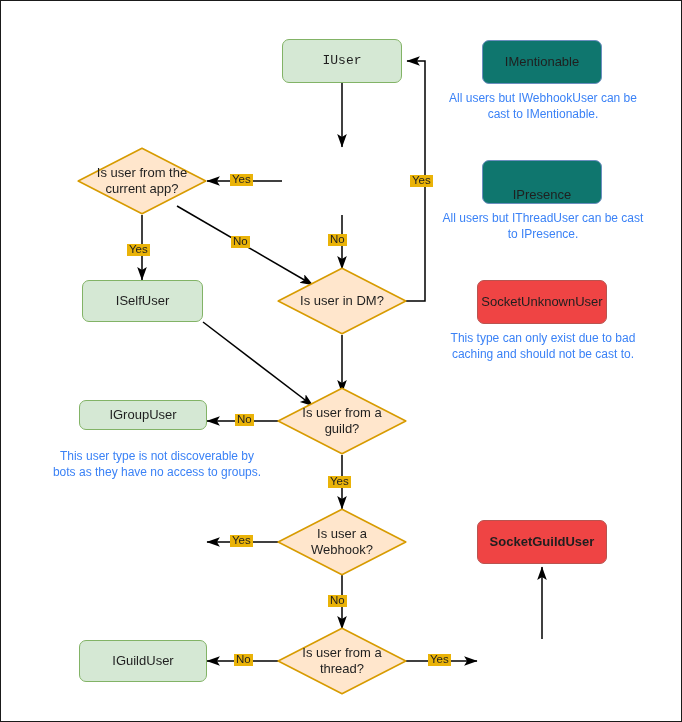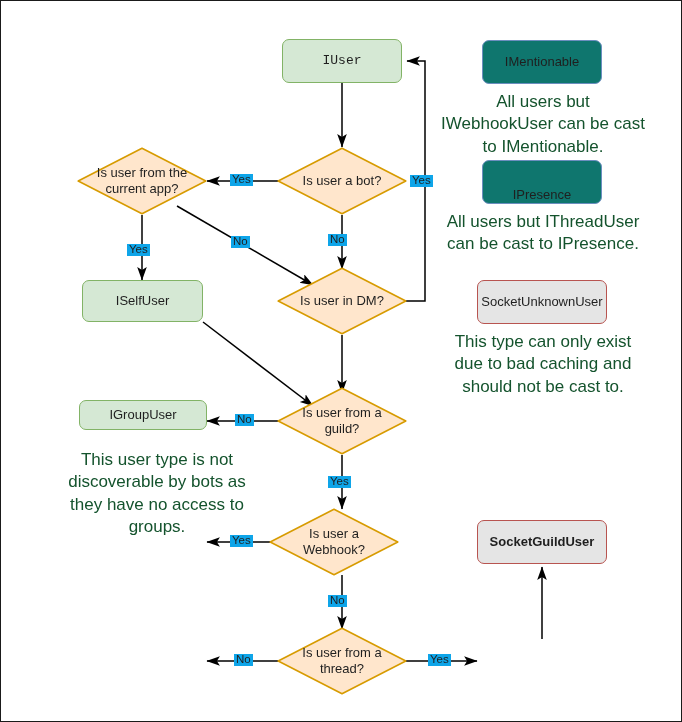--- a/index.html
+++ b/index.html
@@ -35,21 +35,21 @@
     font-size: 13px;
     color: #1f1f1f;
     line-height: 1.25;
   }
   .box {
     border-radius: 7px;
     border: 1.3px solid;
   }
   .box.green  { background: #d5e8d4; border-color: #82b366; }
   .box.blue   { background: #0f766e; border-color: #6c8ebf; }
-  .box.red    { background: #e5e5e5; border-color: #b85450; }
+  .box.red    { background: #ef4444; border-color: #b85450; }
 
   .diamond-wrap {
     position: absolute;
   }
   .diamond-wrap svg {
     position: absolute;
     left: 0;
     top: 0;
     display: block;
   }
@@ -65,29 +65,29 @@
     text-align: center;
     font-size: 13px;
     color: #1f1f1f;
     line-height: 1.25;
     padding: 0 14px;
     box-sizing: border-box;
   }
   .note {
     position: absolute;
     text-align: center;
-    font-size: 17px;
-    color: #14532d;
+    font-size: 12px;
+    color: #3b82f6;
     line-height: 1.32;
   }
   .edge-label {
     position: absolute;
     font-size: 11.5px;
     color: #1f1f1f;
-    background: #0ea5e9;
+    background: #eab308;
     padding: 0 2px;
     line-height: 1;
     white-space: nowrap;
   }
 </style>
 </head>
 <body>
 
 <div id="page">
 
@@ -128,26 +128,20 @@
       <path d="M401,660 L476,660"></path>
 
       <path d="M541,638 L541,566"></path>
     </g>
   </svg>
 
   <div class="node box green" style="left:281px; top:38px; width:120px; height:44px;font-family:Liberation Mono, monospace;">
     <span>IUser</span>
   </div>
 
-  <div class="diamond-wrap" style="left:276px; top:146px; width:130px; height:68px;">
-    <svg width="130" height="68" viewBox="0 0 130 68">
-      <polygon points="65,1.2 128.8,34 65,66.8 1.2,34" fill="#ffe6cc" stroke="#d79b00" stroke-width="1.6" stroke-linejoin="round"></polygon>
-    </svg>
-    <div class="diamond-label">Is user a bot?</div>
-  </div>
 
   <div class="diamond-wrap" style="left:76px; top:146px; width:130px; height:68px;">
     <svg width="130" height="68" viewBox="0 0 130 68">
       <polygon points="65,1.2 128.8,34 65,66.8 1.2,34" fill="#ffe6cc" stroke="#d79b00" stroke-width="1.6" stroke-linejoin="round"></polygon>
     </svg>
     <div class="diamond-label" style="padding:0 8px;">Is user from the current app?</div>
   </div>
 
   <div class="node box green" style="left:81px; top:279px; width:121px; height:42px;">
     <span>ISelfUser</span>
@@ -164,35 +158,38 @@
     <svg width="130" height="68" viewBox="0 0 130 68">
       <polygon points="65,1.2 128.8,34 65,66.8 1.2,34" fill="#ffe6cc" stroke="#d79b00" stroke-width="1.6" stroke-linejoin="round"></polygon>
     </svg>
     <div class="diamond-label">Is user from a guild?</div>
   </div>
 
   <div class="node box green" style="left:78px; top:399px; width:128px; height:30px;">
     <span>IGroupUser</span>
   </div>
 
-  <div class="diamond-wrap" style="left:268px; top:507px; width:130px; height:68px;">
+  <div class="diamond-wrap" style="left:276px; top:507px; width:130px; height:68px;">
     <svg width="130" height="68" viewBox="0 0 130 68">
       <polygon points="65,1.2 128.8,34 65,66.8 1.2,34" fill="#ffe6cc" stroke="#d79b00" stroke-width="1.6" stroke-linejoin="round"></polygon>
     </svg>
     <div class="diamond-label">Is user a Webhook?</div>
   </div>
 
 
   <div class="diamond-wrap" style="left:276px; top:626px; width:130px; height:68px;">
     <svg width="130" height="68" viewBox="0 0 130 68">
       <polygon points="65,1.2 128.8,34 65,66.8 1.2,34" fill="#ffe6cc" stroke="#d79b00" stroke-width="1.6" stroke-linejoin="round"></polygon>
     </svg>
     <div class="diamond-label">Is user from a thread?</div>
   </div>
 
+  <div class="node box green" style="left:78px; top:639px; width:128px; height:42px;">
+    <span>IGuildUser</span>
+  </div>
 
 
   <div class="node box blue" style="left:481px; top:39px; width:120px; height:44px;">
     <span>IMentionable</span>
   </div>
 
   <div class="node box blue" style="left:481px; top:159px; width:120px; height:44px;align-items:flex-end;">
     <span>IPresence</span>
   </div>
 

